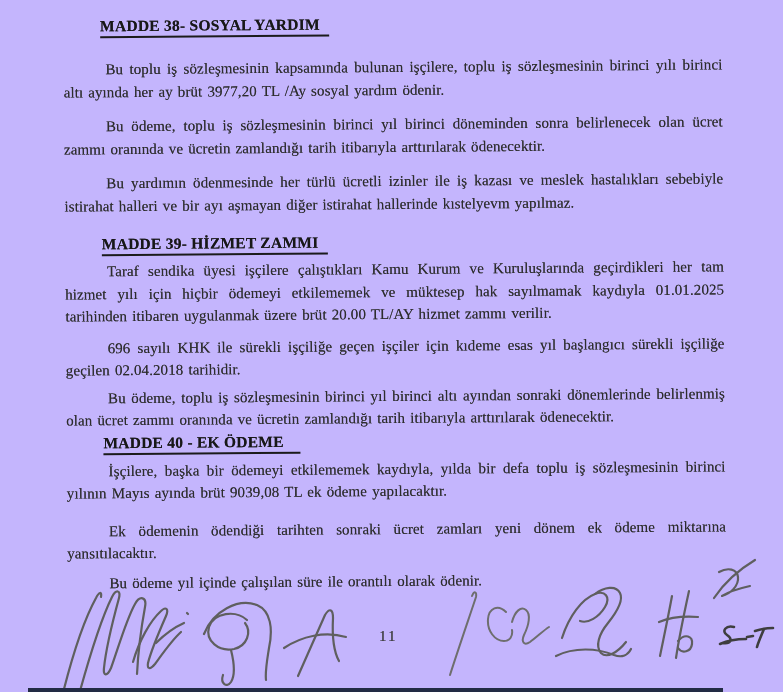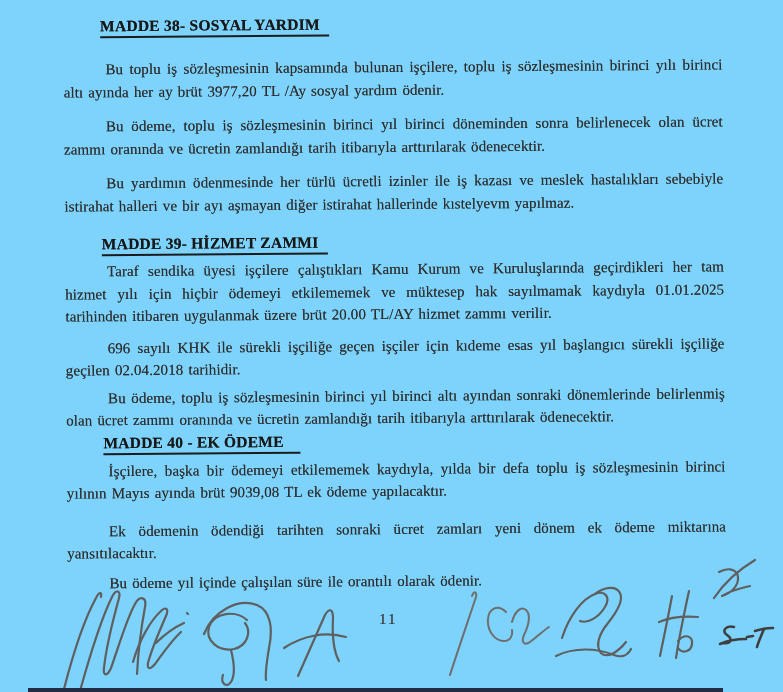--- a/index.html
+++ b/index.html
@@ -1,17 +1,17 @@
 <!DOCTYPE html>
 <html><head>
 <meta charset="utf-8">
 <style>
   html,body{margin:0;padding:0;background:#e8e8e8;}
   .page{
-    position:relative;width:783px;height:692px;background:#7dd3fc;
+    position:relative;width:783px;height:692px;background:#c4b5fd;
     overflow:hidden;font-family:"Liberation Serif", serif;
   }
   .content{
     position:absolute;left:63px;top:15px;width:659px;
     transform:rotate(-0.45deg);transform-origin:50% 0;
     color:#2d2d2d;
   }
   .heading{
     font-size:15.5px;font-weight:bold;color:#181818;letter-spacing:.25px;
     width:-moz-fit-content;width:fit-content;
@@ -23,21 +23,21 @@
   .para{
     margin:0;text-align:justify;text-indent:42px;
     font-size:15px;line-height:22.5px;color:#2d2d2d;
     letter-spacing:.1px;word-spacing:1.2px;
     text-shadow:0 0 .55px rgba(45,45,45,.7);
   }
   .mt20{margin-top:20px}.mt12{margin-top:12px}.mt18{margin-top:18px}
   .mt4{margin-top:4px}.mt9{margin-top:9px}.mt5{margin-top:5px}
   .mt2{margin-top:2px}.mt15{margin-top:15px}.mt7{margin-top:7px}
   .page-number{
-    position:absolute;left:379px;top:611px;
+    position:absolute;left:379px;top:628px;
     font-size:15px;color:#3a3a3a;letter-spacing:2px;
     text-shadow:0 0 .5px rgba(60,60,60,.6);
   }
   .sig-overlay{position:absolute;left:0;top:0;width:783px;height:692px;}
   .sig-overlay path{fill:none;stroke:#5f5f5f;stroke-width:2.2;stroke-linecap:round;stroke-linejoin:round;}
   .sig-overlay path.light{stroke:#6e6e6e;stroke-width:2;}
   .sig-overlay path.dark{stroke:#3e3e3e;stroke-width:2.6;}
   .scan-edge{
     position:absolute;left:28px;top:688px;width:695px;height:4px;
     background:#222b44;

